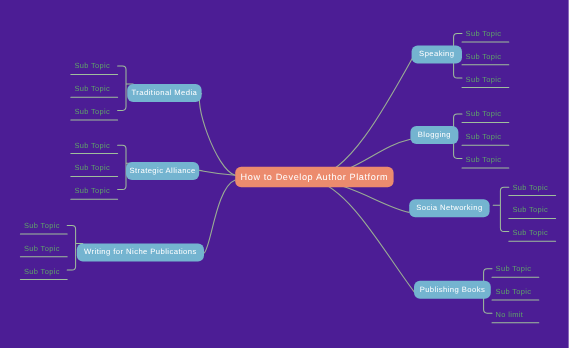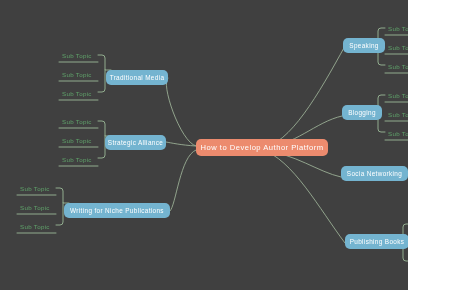--- a/index.html
+++ b/index.html
@@ -2,23 +2,23 @@
 <html><head>
 <meta charset="utf-8">
 <style>
   html, body {
     margin: 0;
     padding: 0;
     background: #ffffff;
   }
   #canvas {
     position: relative;
-    width: 408px;
+    width: 474px;
     height: 290px;
-    background: #404040;
+    background: #4c1d95;
     overflow: hidden;
     font-family: "Liberation Sans", sans-serif;
   }
   #wires {
     position: absolute;
     left: 0;
     top: 0;
     width: 474px;
     height: 290px;
     pointer-events: none;

